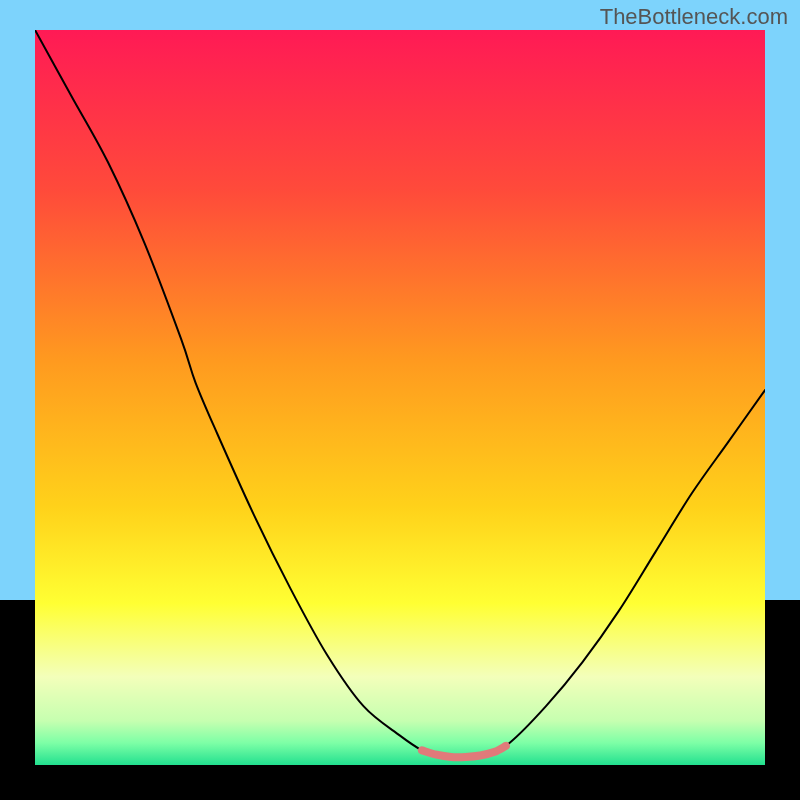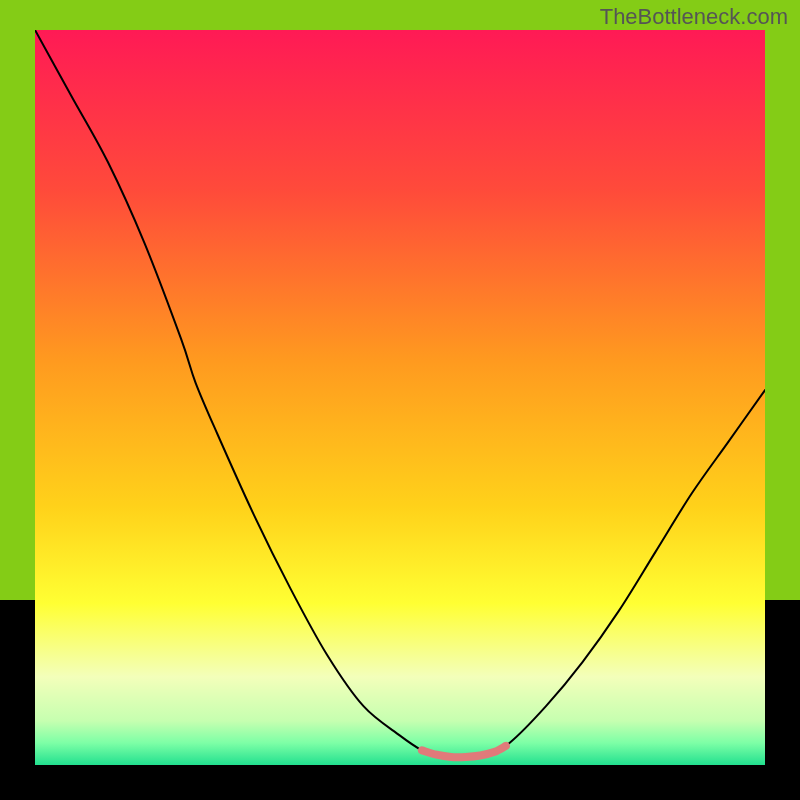--- a/index.html
+++ b/index.html
@@ -8,21 +8,21 @@
     background: #000;
     width: 800px;
     height: 800px;
     overflow: hidden;
     font-family: Arial, sans-serif;
   }
   .container {
     position: relative;
     width: 800px;
     height: 600px;
-    background: #84cc16;
+    background: #7dd3fc;
     text-align: center;
   }
   .watermark {
     position: absolute;
     top: 4px;
     right: 12px;
     color: #555;
     font-size: 22px;
     font-weight: 500;
     z-index: 10;

